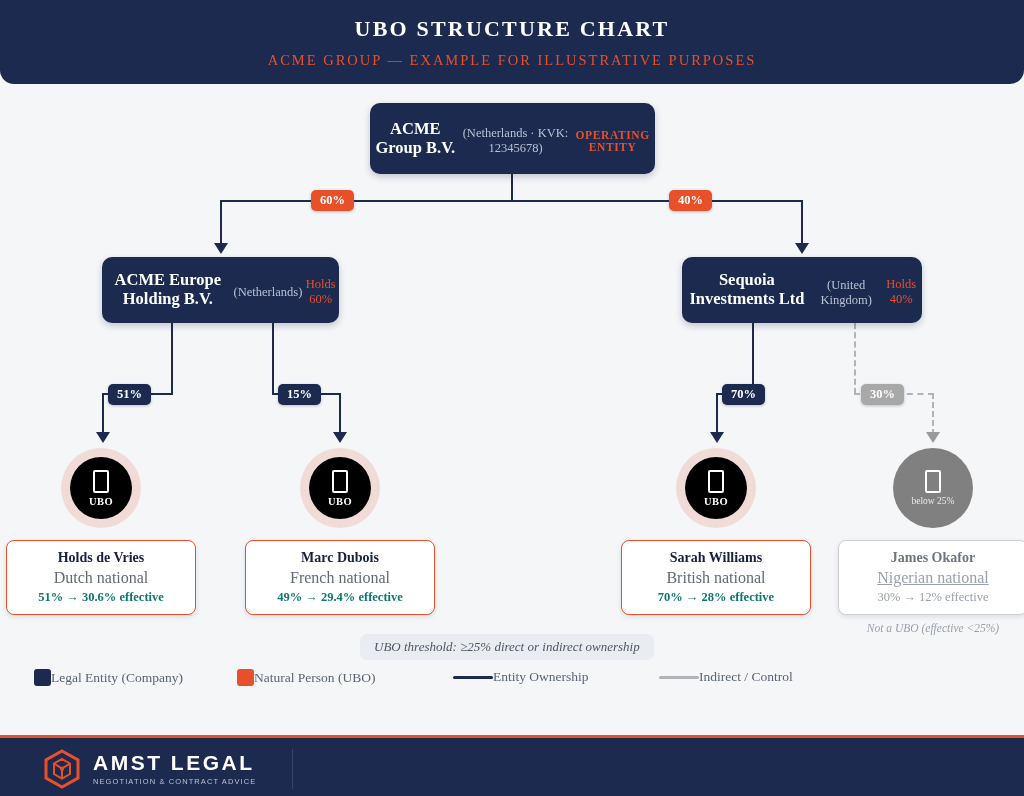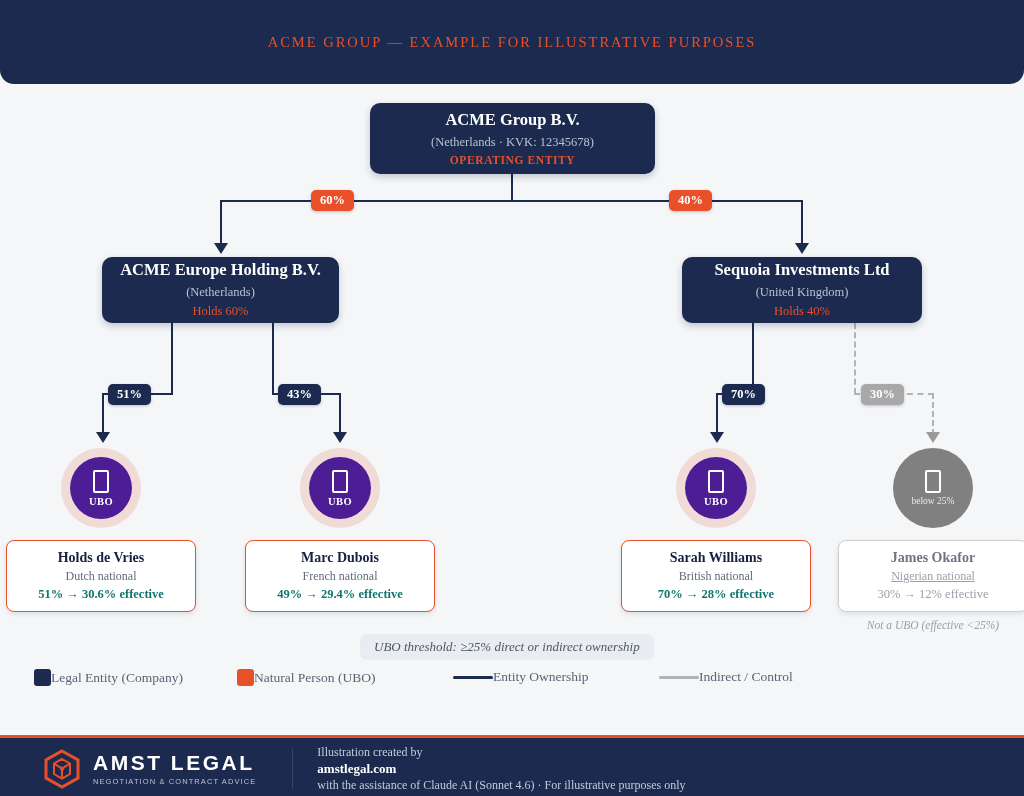--- a/index.html
+++ b/index.html
@@ -28,21 +28,21 @@
     color:#e8502a;font-size:14.5px;letter-spacing:2.0px;
     font-family:"Liberation Serif", serif;
   }
 
   
   .ebox{
     position:absolute;
     background:#1b2a4e;
     border-radius:10px;
     box-shadow:0 3px 7px rgba(20,30,60,.22);
-    display:flex;flex-direction:column;align-items:center;justify-content:center;
+    display:flex;flex-direction:row;align-items:center;justify-content:center;
     text-align:center;
     box-sizing:border-box;
   }
   .ebox .e-name{color:#ffffff;font-weight:bold;font-size:16.5px;line-height:1.15;}
   .ebox .e-sub{color:#b9c2d4;font-size:12.5px;margin-top:5px;}
   .ebox .e-tag{color:#e8502a;font-size:11.5px;font-weight:bold;letter-spacing:.6px;margin-top:4px;}
   .ebox .e-tag.holds{font-weight:normal;letter-spacing:0;font-size:12.5px;}
 
   #box-root{left:370px;top:103px;width:285px;height:71px;}
   #box-left{left:102px;top:257px;width:237px;height:66px;}
@@ -71,21 +71,21 @@
   }
   .badge.orange{background:#e8502a;}
   .badge.navy{background:#1b2a4e;}
   .badge.grey{background:#a8a8a8;}
 
   
   .person{position:absolute;width:190px;}
   .circle-wrap{display:flex;justify-content:center;}
   .circle{
     width:62px;height:62px;border-radius:50%;
-    background:#4c1d95;
+    background:#000000;
     border:9px solid rgba(232,80,42,.16);
     background-clip:padding-box;
     display:flex;flex-direction:column;align-items:center;justify-content:center;
     box-sizing:content-box;
   }
   .circle.grey{background:#808080;border-color:rgba(128,128,128,.16);}
   .circle .p-glyph{
     display:block;width:12px;height:19px;
     border:2px solid #ffffff;border-radius:2px;
     margin-bottom:3px;
@@ -94,21 +94,21 @@
   .circle.grey .p-lbl{font-size:9.5px;font-weight:normal;color:#e9e9e9;letter-spacing:0;}
 
   .pcard{
     margin-top:12px;
     background:#ffffff;border:1.5px solid #e8502a;border-radius:8px;
     padding:9px 6px 9px 6px;text-align:center;
     box-shadow:0 2px 5px rgba(20,30,60,.10);
   }
   .pcard.grey{border-color:#cfcfcf;}
   .pcard .p-name{color:#16213f;font-weight:bold;font-size:14px;}
-  .pcard .p-nat{color:#626a78;font-size:12px;margin-top:3px;}
+  .pcard .p-nat{color:#626a78;font-size:16px;margin-top:3px;}
   .pcard .p-eff{color:#0f766e;font-weight:bold;font-size:12.5px;margin-top:3px;}
   .pcard.grey .p-name{color:#6f7580;}
   .pcard.grey .p-nat{color:#9aa0aa;text-decoration:underline;}
   .pcard.grey .p-eff{color:#9aa0aa;font-weight:normal;}
   .pnote{text-align:center;color:#9aa0aa;font-size:11.5px;font-style:italic;margin-top:7px;}
 
   
   .threshold{
     position:absolute;left:360px;top:634px;
     background:#e9ecf0;border-radius:7px;
@@ -145,20 +145,21 @@
   .fc1{color:#c3cbdb;font-size:12px;}
   .fc2{color:#ffffff;font-size:13px;font-weight:bold;}
   .fc3{color:#c3cbdb;font-size:12px;}
 </style>
 </head>
 <body>
 
 <div class="canvas">
 
   <div class="header">
+    <div class="header-title">UBO STRUCTURE CHART</div>
     <div class="header-sub">ACME GROUP — EXAMPLE FOR ILLUSTRATIVE PURPOSES</div>
   </div>
 
   <div class="ln v" style="left:511px;top:174px;height:28px;"></div>
 
   <div class="ln h" style="left:220px;top:200px;width:292px;"></div>
 
   <div class="ln v" style="left:220px;top:200px;height:46px;"></div>
   <div class="arrow" style="left:214px;top:243px;"></div>
 
@@ -172,21 +173,21 @@
   <div class="ln v" style="left:171px;top:323px;height:71px;"></div>
   <div class="ln h" style="left:102px;top:393px;width:71px;"></div>
   <div class="ln v" style="left:102px;top:393px;height:42px;"></div>
   <div class="arrow" style="left:96px;top:432px;"></div>
   <div class="badge navy" style="left:108px;top:384px;">51%</div>
 
   <div class="ln v" style="left:272px;top:323px;height:71px;"></div>
   <div class="ln h" style="left:272px;top:393px;width:69px;"></div>
   <div class="ln v" style="left:339px;top:393px;height:42px;"></div>
   <div class="arrow" style="left:333px;top:432px;"></div>
-  <div class="badge navy" style="left:278px;top:384px;">43%</div>
+  <div class="badge navy" style="left:278px;top:384px;">15%</div>
 
   <div class="ln v" style="left:752px;top:323px;height:71px;"></div>
   <div class="ln h" style="left:716px;top:393px;width:38px;"></div>
   <div class="ln v" style="left:716px;top:393px;height:42px;"></div>
   <div class="arrow" style="left:710px;top:432px;"></div>
   <div class="badge navy" style="left:722px;top:384px;">70%</div>
 
   <div class="dash-v" style="left:854px;top:323px;height:71px;"></div>
   <div class="dash-h" style="left:854px;top:393px;width:80px;"></div>
   <div class="dash-v" style="left:932px;top:393px;height:42px;"></div>
@@ -298,20 +299,15 @@
         <line x1="20" y1="19.7" x2="12" y2="14.5" stroke="#e8502a" stroke-width="2"></line>
         <line x1="20" y1="19.7" x2="28" y2="14.5" stroke="#e8502a" stroke-width="2"></line>
         <circle cx="20" cy="19.7" r="2.1" fill="#e8502a"></circle>
       </svg>
       <div class="logo-txt">
         <span class="logo-name">AMST LEGAL</span>
         <span class="logo-tag">NEGOTIATION &amp; CONTRACT ADVICE</span>
       </div>
     </div>
     <div class="fdiv"></div>
-    <div class="fcredit">
-      <span class="fc1">Illustration created by</span>
-      <span class="fc2">amstlegal.com</span>
-      <span class="fc3">with the assistance of Claude AI (Sonnet 4.6) · For illustrative purposes only</span>
-    </div>
   </div>
 
 </div>
 
 </body></html>

